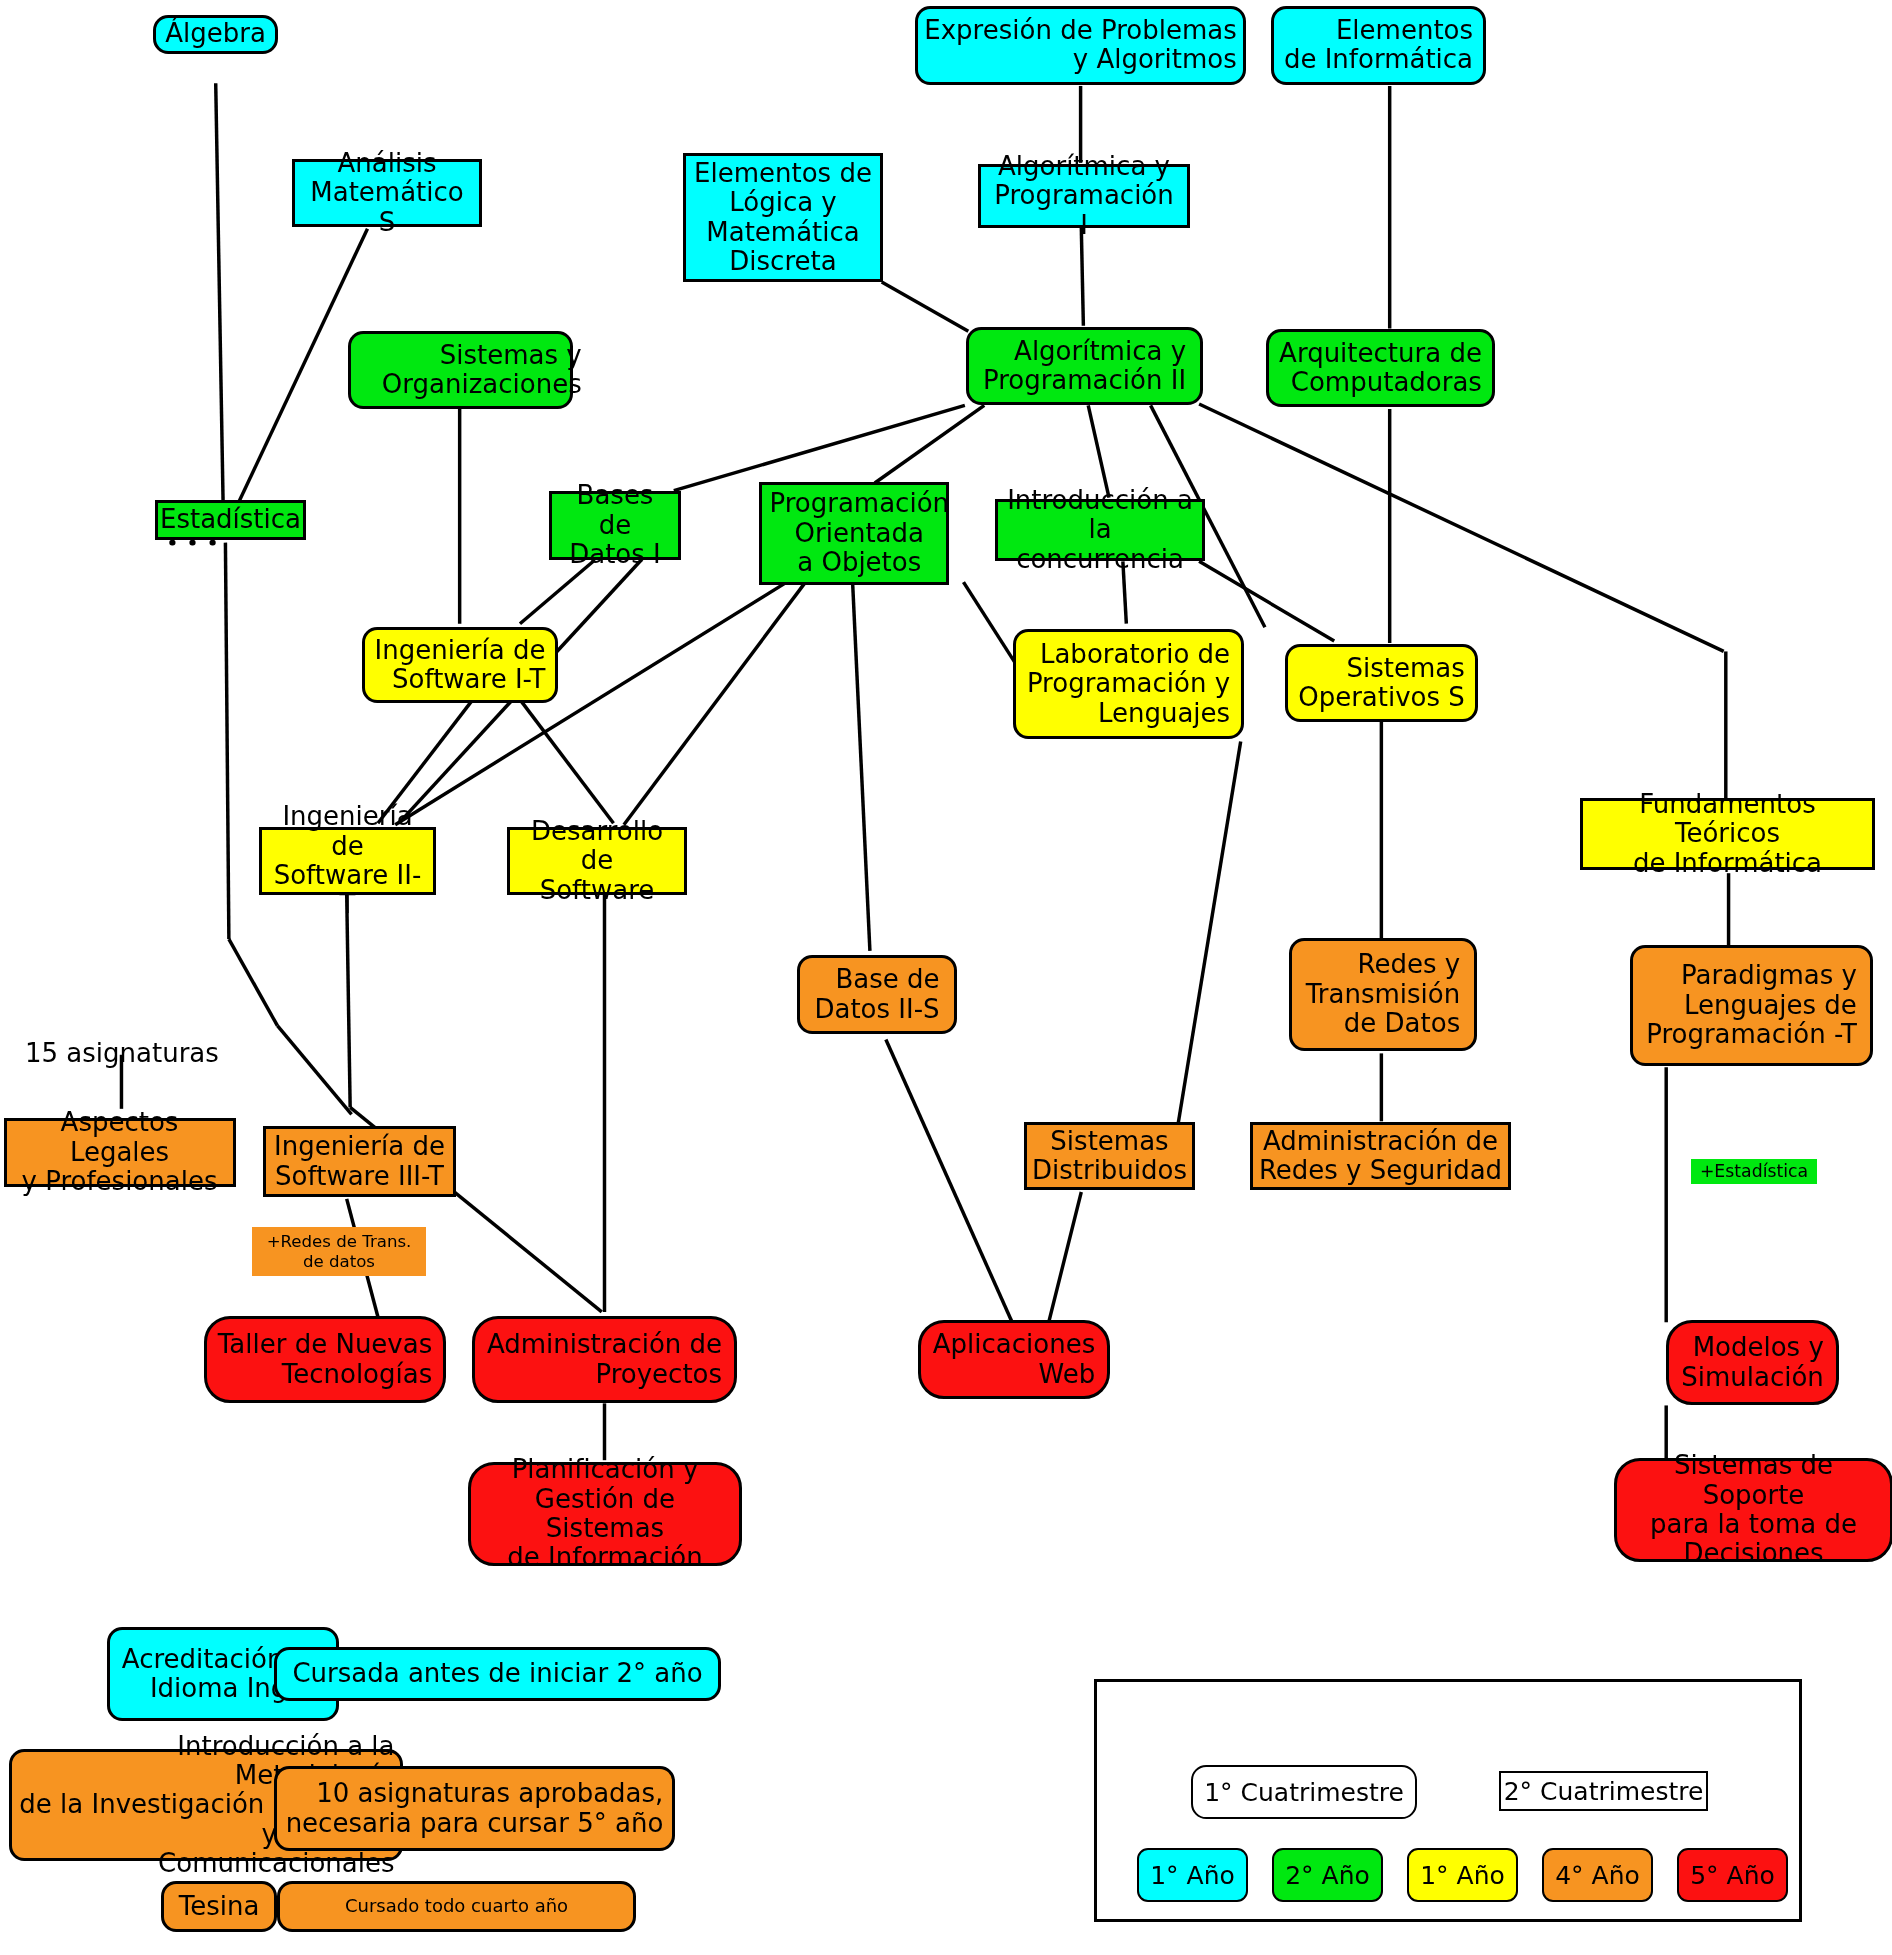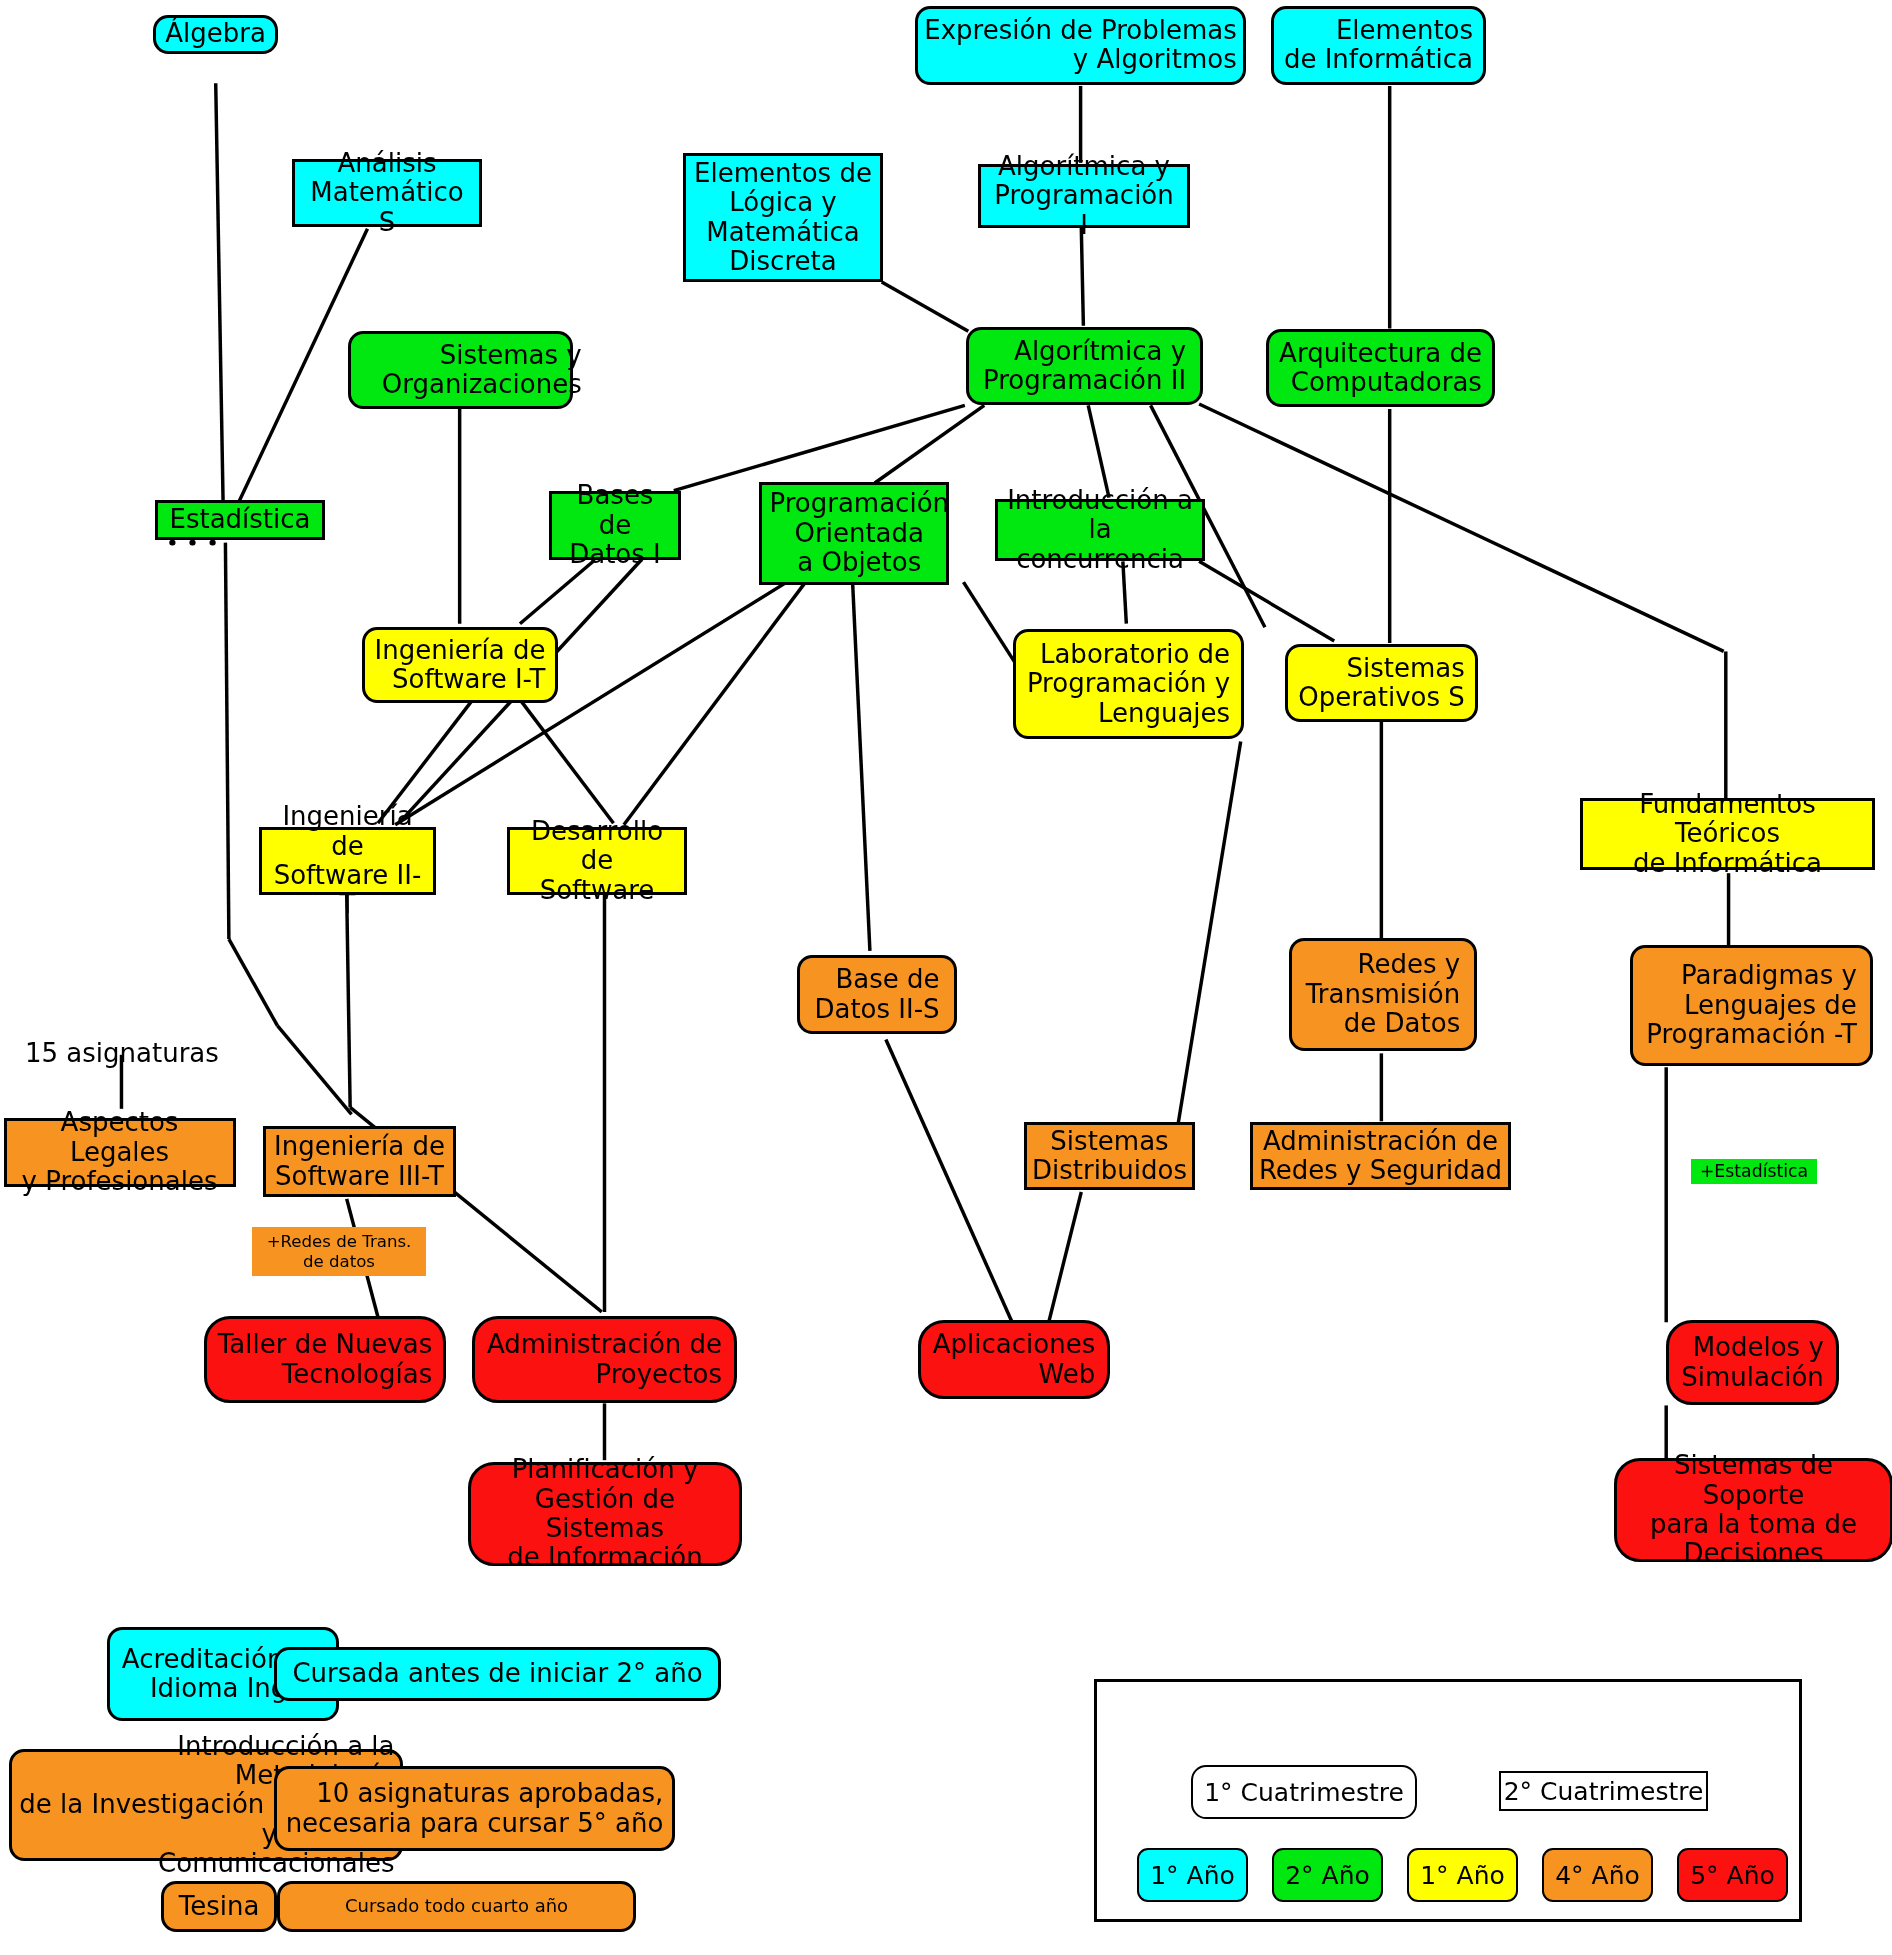--- a/index.html
+++ b/index.html
@@ -171,21 +171,21 @@
   <div class="node q1 c1" style="left:1271px;top:5.5px;width:215px;height:79px;">Elementos<br>de Informática</div>
 
   <div class="node q2 c1" style="left:292px;top:159px;width:190px;height:68px;">Análisis<br>Matemático S</div>
   <div class="node q2 c1" style="left:683px;top:153px;width:200px;height:129px;">Elementos de<br>Lógica y<br>Matemática<br>Discreta</div>
   <div class="node q2 c1" style="left:978px;top:164px;width:212px;height:64px;">Algorítmica y<br>Programación I</div>
 
   <div class="node q1 c2" style="left:348px;top:331px;width:225px;height:78px;padding-left:48px;">Sistemas y<br>Organizaciones</div>
   <div class="node q1 c2" style="left:966px;top:327px;width:237px;height:78px;">Algorítmica y<br>Programación II</div>
   <div class="node q1 c2" style="left:1266px;top:329px;width:229px;height:78px;">Arquitectura de<br>Computadoras</div>
 
-  <div class="node q2 c2" style="left:155px;top:500px;width:170px;height:40px;">Estadística</div>
+  <div class="node q2 c2" style="left:155px;top:500px;width:151px;height:40px;">Estadística</div>
   <div class="node q2 c2" style="left:549px;top:491px;width:132px;height:69px;">Bases de<br>Datos I</div>
   <div class="node q2 c2" style="left:759px;top:482px;width:190px;height:103px;padding-left:16px;">Programación<br>Orientada<br>a Objetos</div>
   <div class="node q2 c2" style="left:995px;top:499px;width:210px;height:62px;">Introducción a<br>la concurrencia</div>
 
   <div class="node q1 c3" style="left:362px;top:627px;width:196px;height:76px;">Ingeniería de<br>Software I-T</div>
   <div class="node q1 c3" style="left:1013px;top:629px;width:231px;height:110px;">Laboratorio de<br>Programación y<br>Lenguajes</div>
   <div class="node q1 c3" style="left:1285px;top:644px;width:193px;height:78px;">Sistemas<br>Operativos S</div>
 
   <div class="node q2 c3" style="left:259px;top:827px;width:177px;height:68px;">Ingeniería de<br>Software II-T</div>
   <div class="node q2 c3" style="left:507px;top:827px;width:180px;height:68px;">Desarrollo de<br>Software</div>

